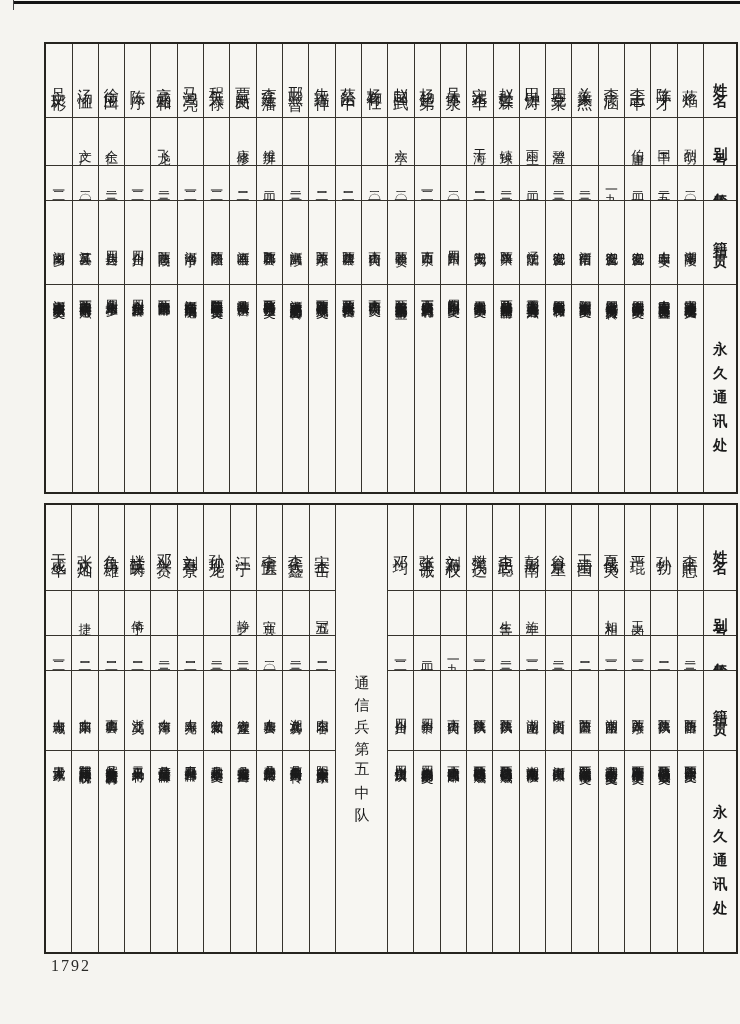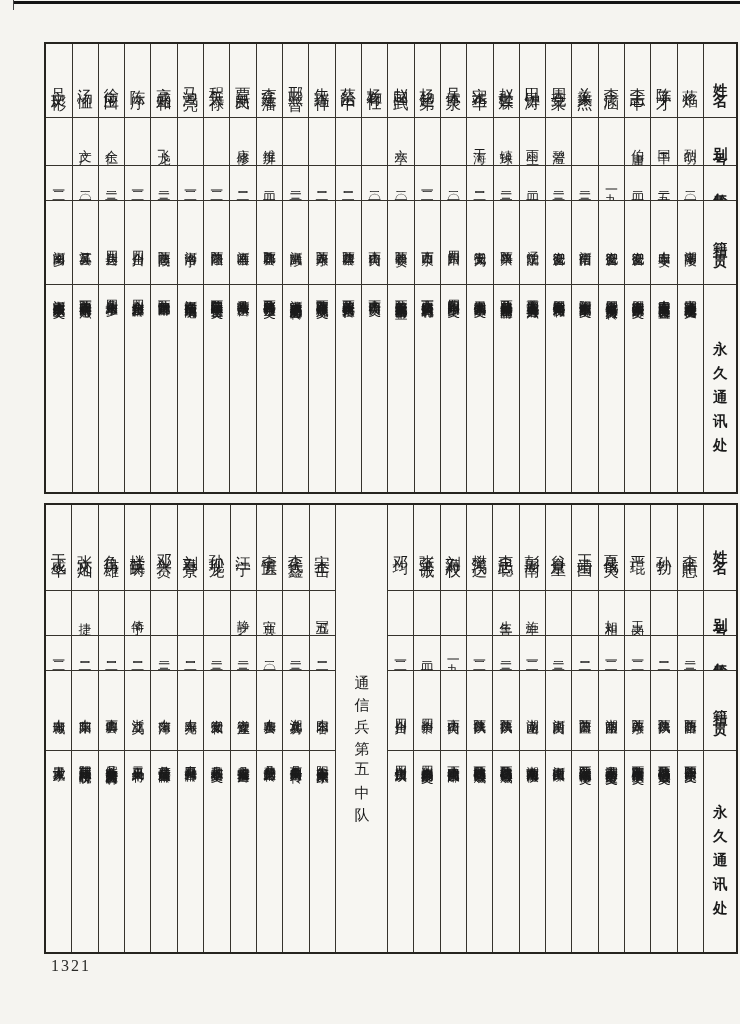--- a/index.html
+++ b/index.html
@@ -424,14 +424,14 @@
       </div>
       <div class="col">
         <div class="cell r0">于成华</div>
         <div class="cell r1"></div>
         <div class="cell r2">二一</div>
         <div class="cell r3">山东青城</div>
         <div class="cell r4">青城大于家庄</div>
       </div>
     </div>
 
-  <div class="page-number">1321</div>
+  <div class="page-number">1792</div>
 </div>
 
 </body></html>

